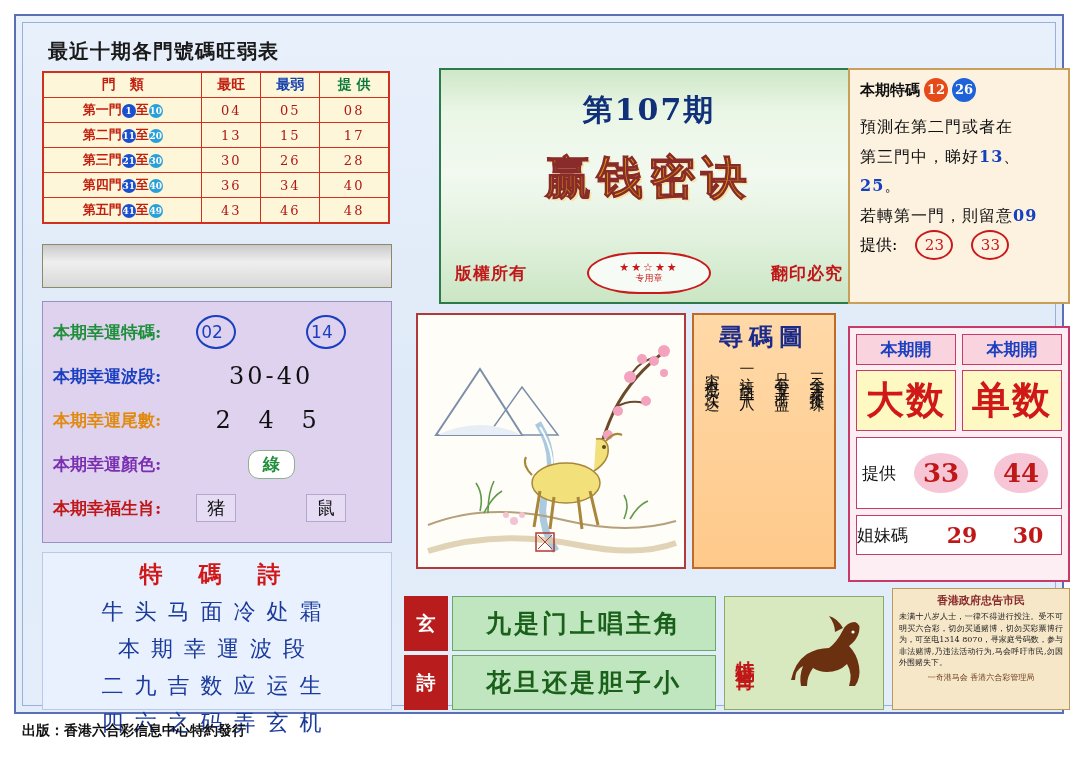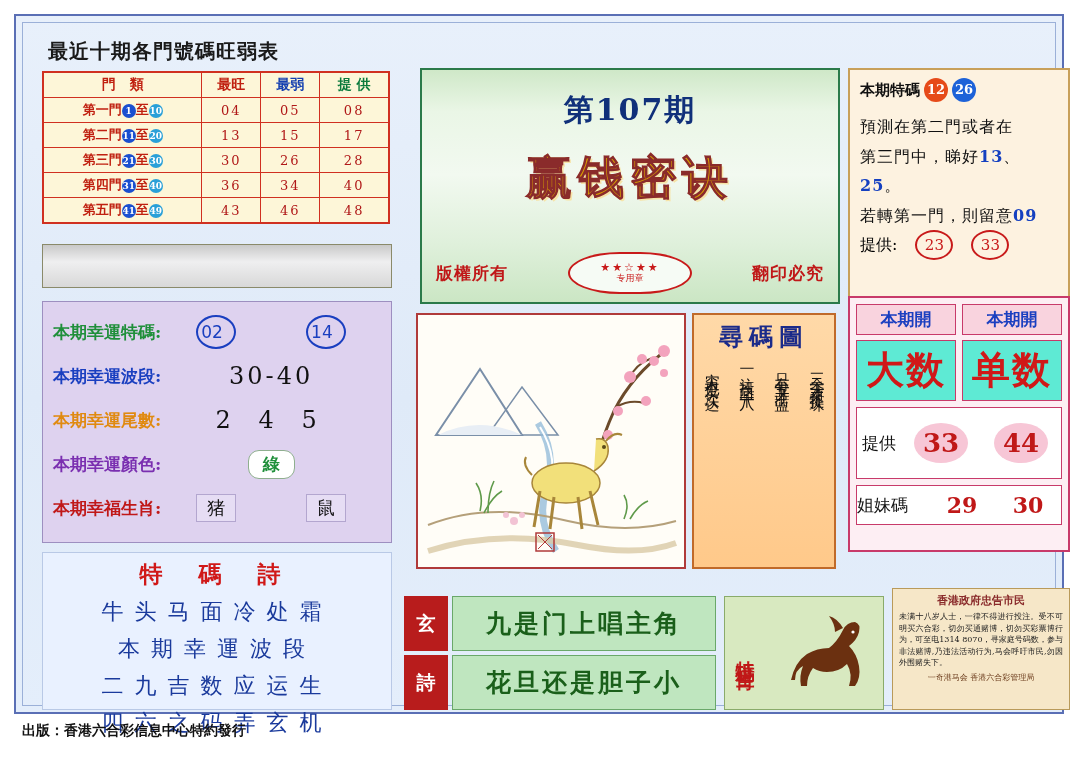--- a/index.html
+++ b/index.html
@@ -122,21 +122,21 @@
     margin-top:6px;
   }
   #poem .pline{
     font-family:"DejaVu Serif","Liberation Serif",serif;
     font-size:22px;color:#1a3a9c;letter-spacing:11px;
     margin-top:7px;white-space:nowrap;
   }
 
   
   #banner{
-    left:404px;top:52px;width:420px;height:236px;
+    left:423px;top:52px;width:420px;height:236px;
     background:linear-gradient(180deg,#cfe8c8 0%,#eaf6e6 18%,#f2f9f0 45%,#dff0db 75%,#cbe6c4 100%);
     border:2px solid #2b7a4a;
   }
   #banner .issue{
     text-align:center;margin-top:20px;
     font-family:"DejaVu Serif","Liberation Serif",serif;
     font-size:30px;font-weight:bold;color:#10307a;letter-spacing:2px;
   }
   #banner .slogan{
     text-align:center;margin-top:16px;
@@ -214,33 +214,33 @@
     display:flex;justify-content:space-around;margin-top:8px;
   }
   #xunma .vcol{
     writing-mode:vertical-rl;text-orientation:upright;
     font-family:"DejaVu Serif","Liberation Serif",serif;
     font-size:15px;color:#111;letter-spacing:4px;height:180px;
   }
 
   
   #openbox{
-    left:832px;top:280px;width:222px;height:256px;
+    left:832px;top:310px;width:222px;height:256px;
     background:#fdeef3;border:2px solid #c83a6a;
     padding:6px;
   }
   .open-head{display:flex;gap:6px;}
   .open-head div{
     flex:1;text-align:center;background:#f9d3de;border:1px solid #c83a6a;
     font-family:"DejaVu Serif",serif;font-size:17px;font-weight:bold;color:#1a3fc0;
     padding:3px 0;
   }
   .open-big{display:flex;gap:6px;margin-top:5px;}
   .open-big div{
-    flex:1;text-align:center;background:#5eead4;border:1px solid #c83a6a;
+    flex:1;text-align:center;background:#fef9c3;border:1px solid #c83a6a;
     font-family:Liberation Mono, monospace;font-size:38px;font-weight:bold;color:#d01818;
     letter-spacing:2px;padding:4px 0;
   }
   .open-mid{
     display:flex;align-items:center;margin-top:6px;
     border:1px solid #c83a6a;background:#fff;height:70px;
   }
   .open-mid .lbl{
     width:44px;text-align:center;font-family:"DejaVu Serif",serif;font-size:17px;
     color:#111;line-height:1.1;

